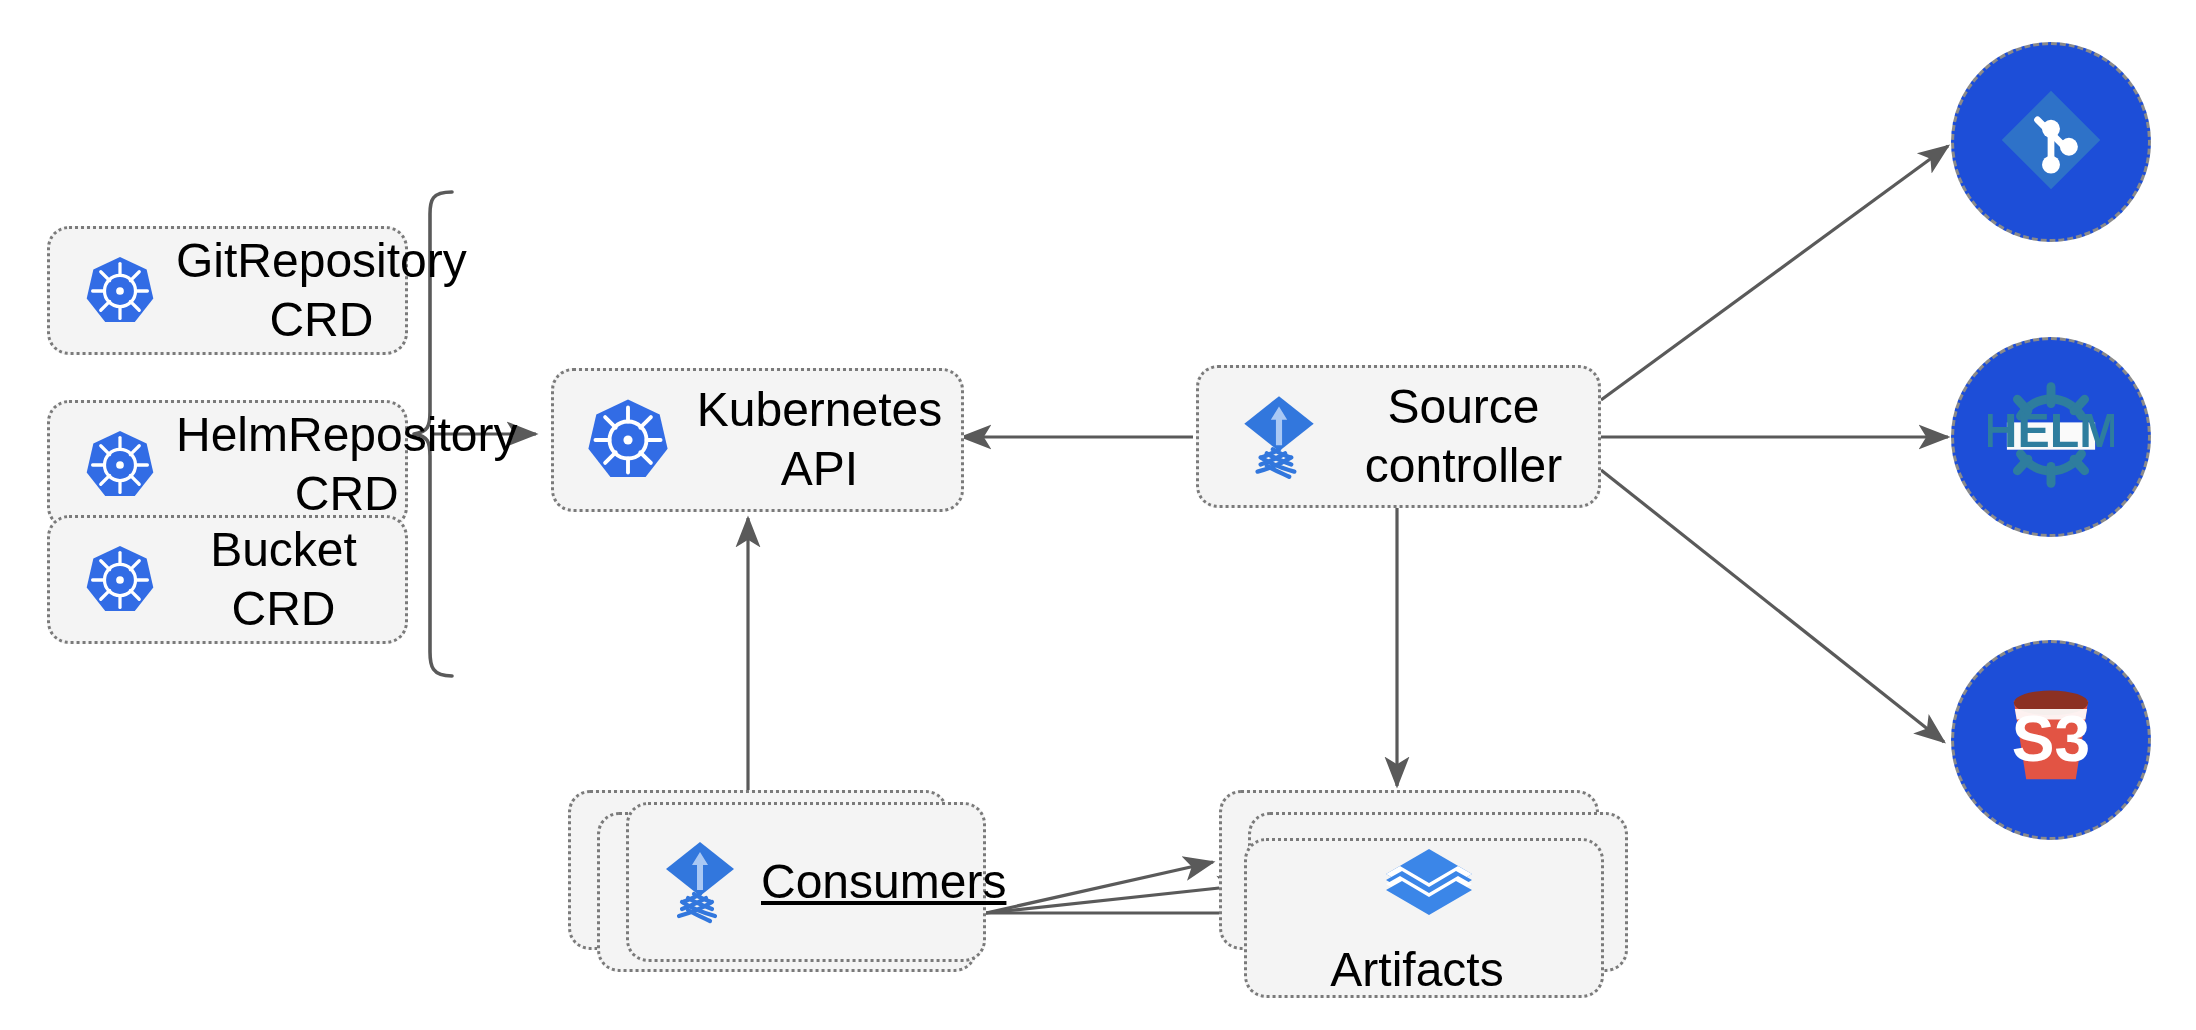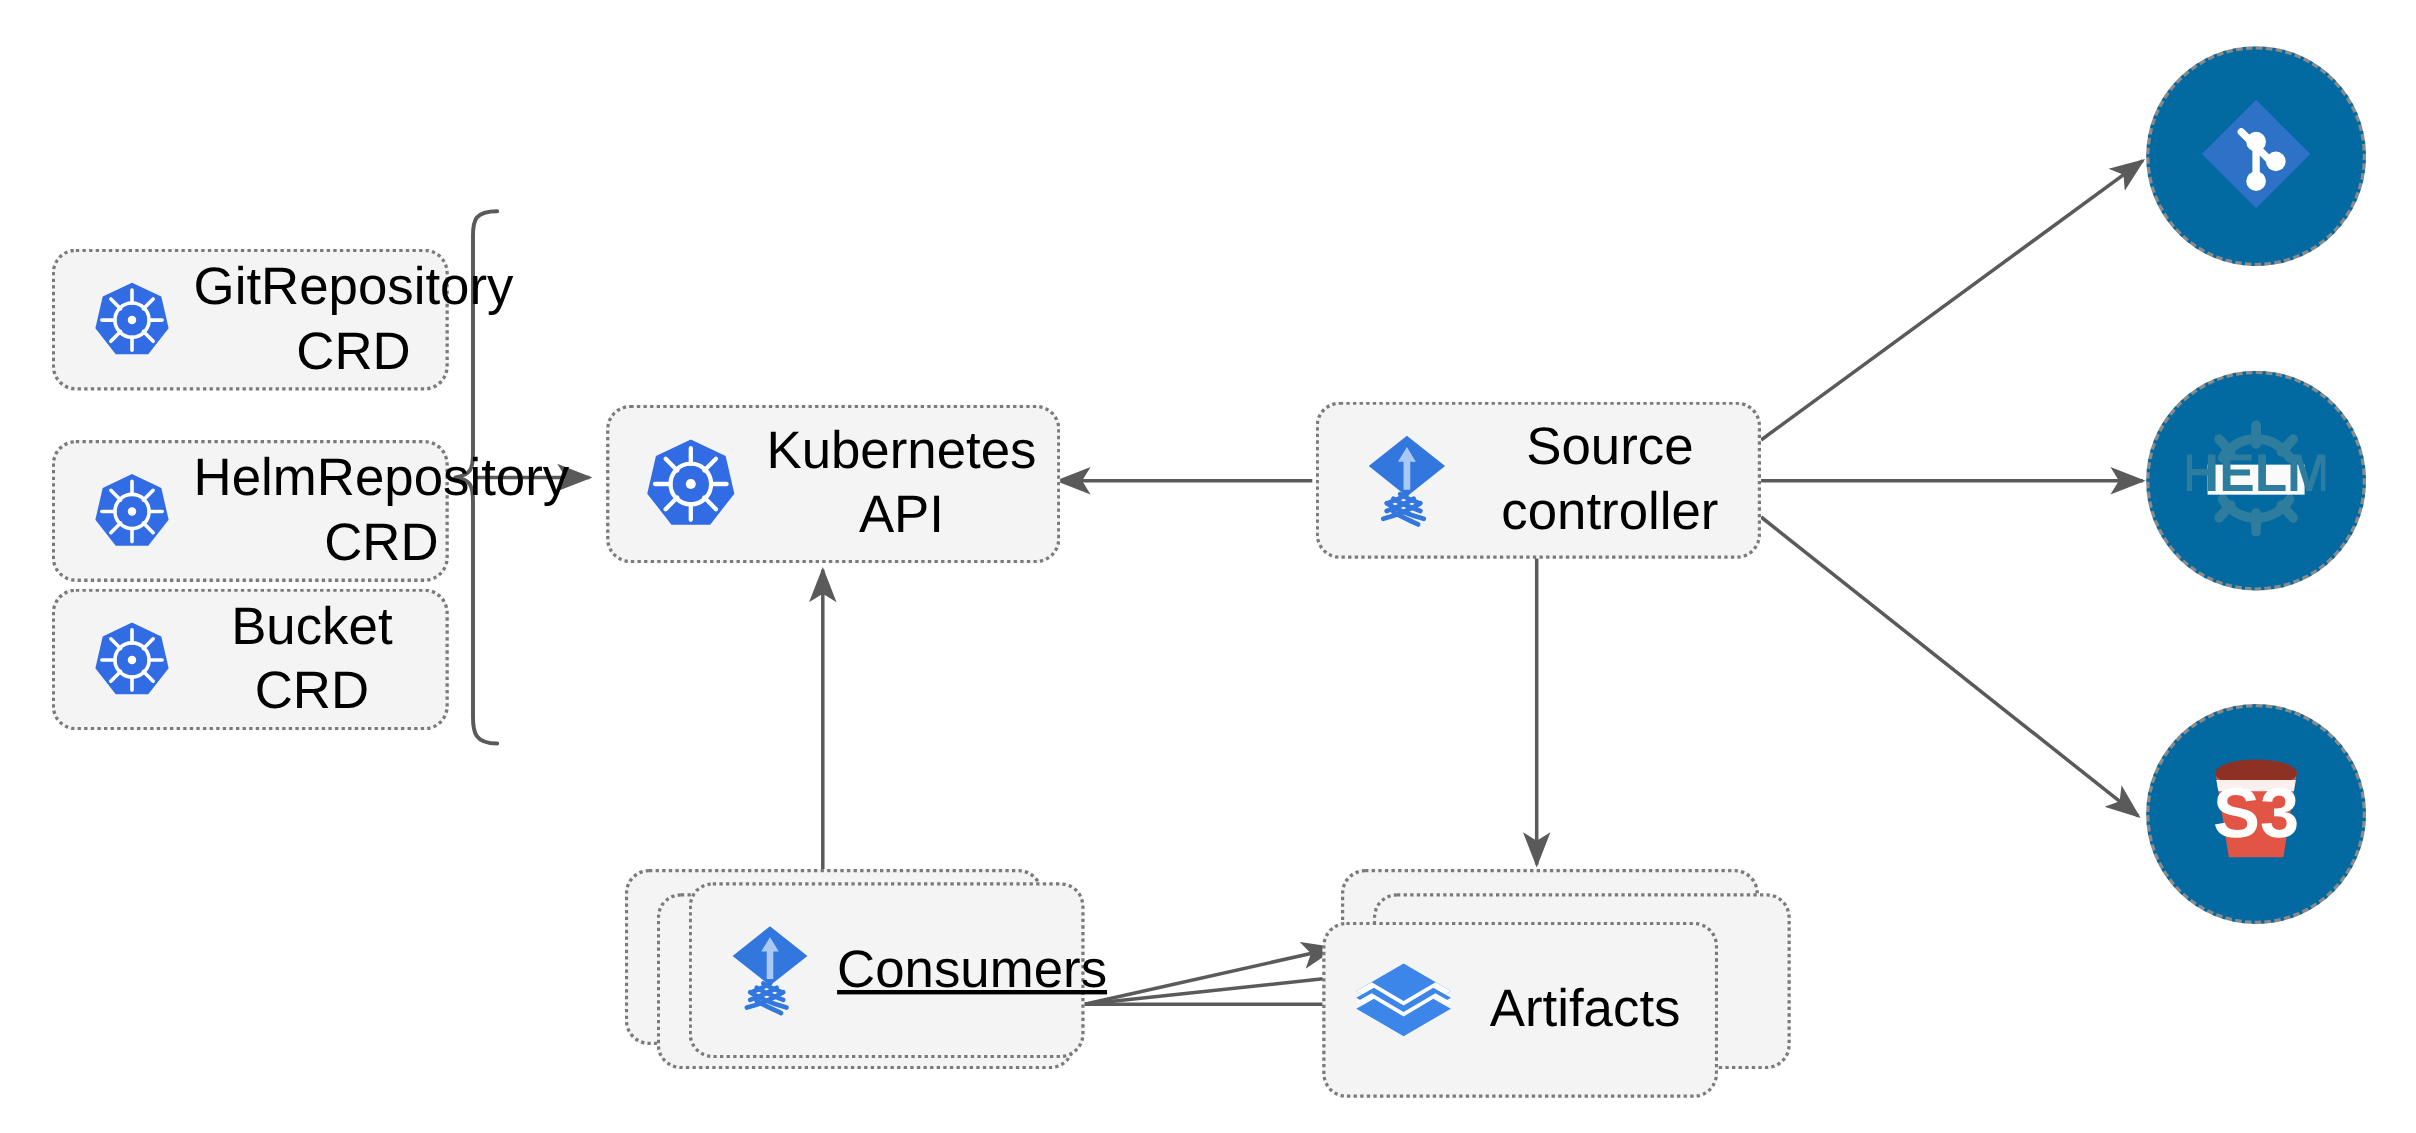--- a/index.html
+++ b/index.html
@@ -41,21 +41,21 @@
     display:flex;
     align-items:center;
     justify-content:center;
   }
   
   .circ{
     position:absolute;
     box-sizing:border-box;
     border:3px dashed #8a8a8a;
     border-radius:50%;
-    background:#0369a1;
+    background:#1d4ed8;
     display:flex;
     align-items:center;
     justify-content:center;
   }
   
   #edges{
     position:absolute;
     left:0;top:0;
     width:2196px;height:1030px;
     pointer-events:none;
@@ -163,21 +163,21 @@
           <path d="M76 24 L64 36"></path>
             <path d="M36 64 L24 76"></path>
         </g>
         <circle cx="50" cy="50" r="5.2" fill="#ffffff"></circle>
       </svg>
     </span>
     <span class="node-label">HelmRepository
 CRD</span>
   </div>
 
-  <div class="node crd" style="left:47px;top:535px;width:361px;height:129px;">
+  <div class="node crd" style="left:47px;top:515px;width:361px;height:129px;">
     <span class="icon-wrap" style="width:112px;margin-left:14px;">
       <svg width="74" height="74" viewBox="0 0 100 100">
         <path d="M50 4 L86 21 L95 60 L70 92 L30 92 L5 60 L14 21 Z" fill="#326CE5"></path>
         <g fill="none" stroke="#ffffff" stroke-width="4.4" stroke-linecap="round">
           <circle cx="50" cy="50" r="21"></circle>
           <path d="M50 13 L50 29"></path>
             <path d="M50 71 L50 87"></path>
           <path d="M13 50 L29 50"></path>
             <path d="M71 50 L87 50"></path>
           <path d="M24 24 L36 36"></path>
@@ -249,21 +249,21 @@
           <path d="M32 70 C43 77 54 81 65 84"></path>
           <path d="M38 78 C46 83 54 86 60 89"></path>
         </g>
       </svg>
     </span>
     <span class="node-label" style="flex:1;padding-right:14px;">Consumers</span>
   </div>
 
   <div class="node ghost" style="left:1219px;top:790px;width:380px;height:160px;"></div>
   <div class="node ghost" style="left:1248px;top:812px;width:380px;height:160px;"></div>
-  <div class="node" style="left:1202px;top:838px;width:360px;height:160px;">
+  <div class="node" style="left:1244px;top:838px;width:360px;height:160px;flex-direction:column;">
     <span class="icon-wrap" style="width:122px;margin-left:10px;">
       <svg width="100" height="100" viewBox="0 0 100 100">
         <path d="M50 8 L93 33 L50 58 L7 33 Z" fill="#3b86e8"></path>
         <path d="M50 42 L79 25 L93 33 L50 58 L7 33 L21 25 Z" fill="#ffffff"></path>
         <path d="M50 46 L77 30 L93 39 L50 64 L7 39 L23 30 Z" fill="#3b86e8"></path>
         <path d="M50 52 L79 35 L93 43 L50 68 L7 43 L21 35 Z" fill="#ffffff"></path>
         <path d="M50 56 L77 40 L93 49 L50 74 L7 49 L23 40 Z" fill="#3b86e8"></path>
       </svg>
     </span>
     <span class="node-label" style="flex:1;padding-right:14px;">Artifacts</span>

